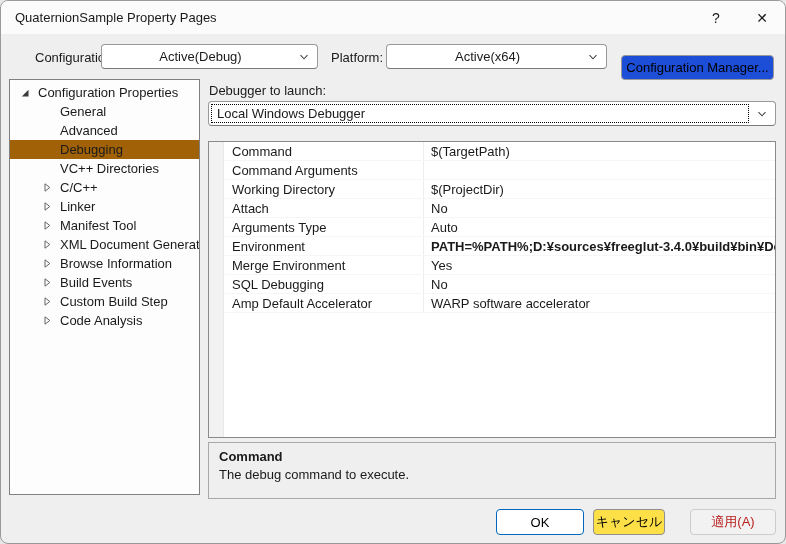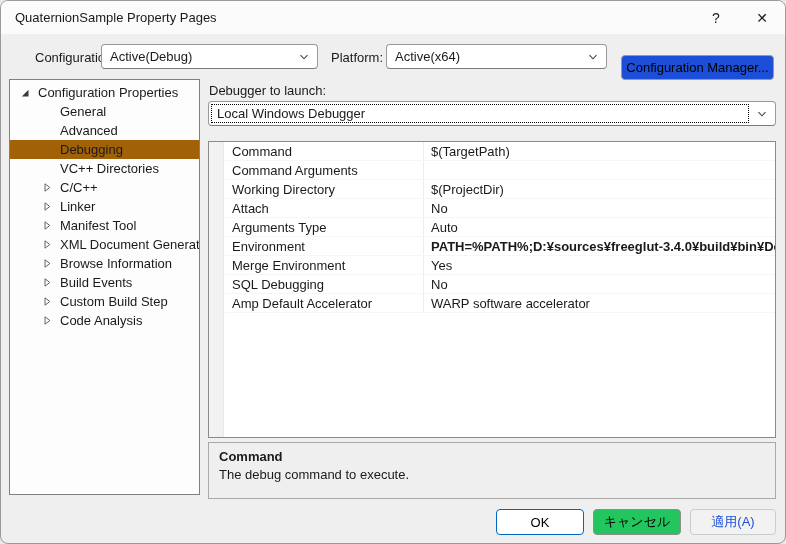--- a/index.html
+++ b/index.html
@@ -11,21 +11,21 @@
   }
   
   .titlebar { position:absolute; top:0; left:0; right:0; height:33px; background:#fbfbfb; display:flex; align-items:center; }
   .title { margin-left:14px; }
   .tb-buttons { margin-left:auto; display:flex; height:100%; }
   .tb-btn { width:46px; height:100%; border:none; background:transparent; font-size:14px; color:#1a1a1a; cursor:pointer; font-family:inherit; }
   
   .lbl { position:absolute; }
   .combo {
     position:absolute; background:#fff; border:1px solid #999; border-bottom-color:#7a7a7a;
-    border-radius:4px; display:flex; align-items:center; padding-left:8px;
+    border-radius:4px; display:flex; align-items:center; padding-left:8px;text-align:center;
   }
   .combo .combo-text { flex:1; white-space:nowrap; overflow:hidden; }
   .combo .chev { width:26px; display:flex; justify-content:center; flex:none; }
   .cfg-lbl1 { left:10px; top:49px;margin-left:24px; }
   .cfg-combo1 { left:100px; top:43px; width:217px; height:25px; }
   .cfg-lbl2 { left:330px; top:49px; }
   .cfg-combo2 { left:385px; top:43px; width:221px; height:25px; }
   .cfg-mgr {
     position:absolute; left:620px; top:54px; width:153px; height:25px;
     background:#1d4ed8; border:1px solid #999; border-radius:4px; font-size:13px; font-family:inherit; cursor:pointer;
@@ -49,22 +49,22 @@
   .prow { position:relative; height:19px; display:flex; align-items:stretch; margin-left:16px; border-bottom:1px solid #f5f6f8; }
   .pname { width:198px; padding-left:7px; display:flex; align-items:center; white-space:nowrap; overflow:hidden; }
   .pval { flex:1; border-left:1px solid #ededed; padding-left:7px; display:flex; align-items:center; white-space:nowrap; overflow:hidden; }
   .pval.bold { font-weight:bold; }
   
   .desc-panel { position:absolute; left:207px; top:441px; width:568px; height:57px; background:#efefef; border:1px solid #a8a8a8; padding:6px 10px; }
   .desc-title { font-weight:bold; margin-bottom:3px; }
   
   .btn { position:absolute; top:508px; height:26px; border-radius:4px; font-size:13px; font-family:inherit; cursor:pointer; }
   .btn-ok { left:495px; width:88px; background:#fff; border:1px solid #0067c0; }
-  .btn-cancel { left:592px; width:88px; background:#22c55e; border:1px solid #8f8f8f; }
-  .btn-apply { left:689px; width:86px; background:#f2f2f2; border:1px solid #cccccc; color:#1d4ed8; cursor:default; }
+  .btn-cancel { left:592px; width:72px; background:#fde047; border:1px solid #8f8f8f; }
+  .btn-apply { left:689px; width:86px; background:#f2f2f2; border:1px solid #cccccc; color:#b91c1c; cursor:default; }
 </style>
 </head>
 <body>
 
 <div class="dialog">
 
   <div class="titlebar">
     <span class="title">QuaternionSample Property Pages</span>
     <div class="tb-buttons">
       <button class="tb-btn">?</button>

